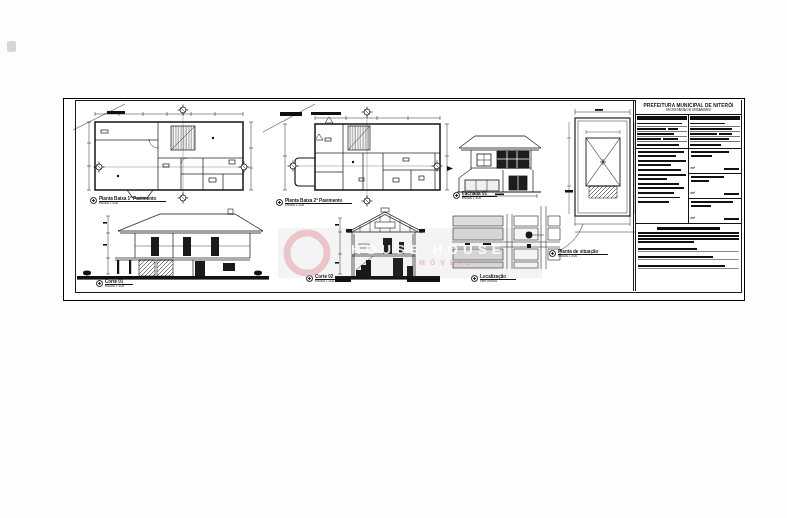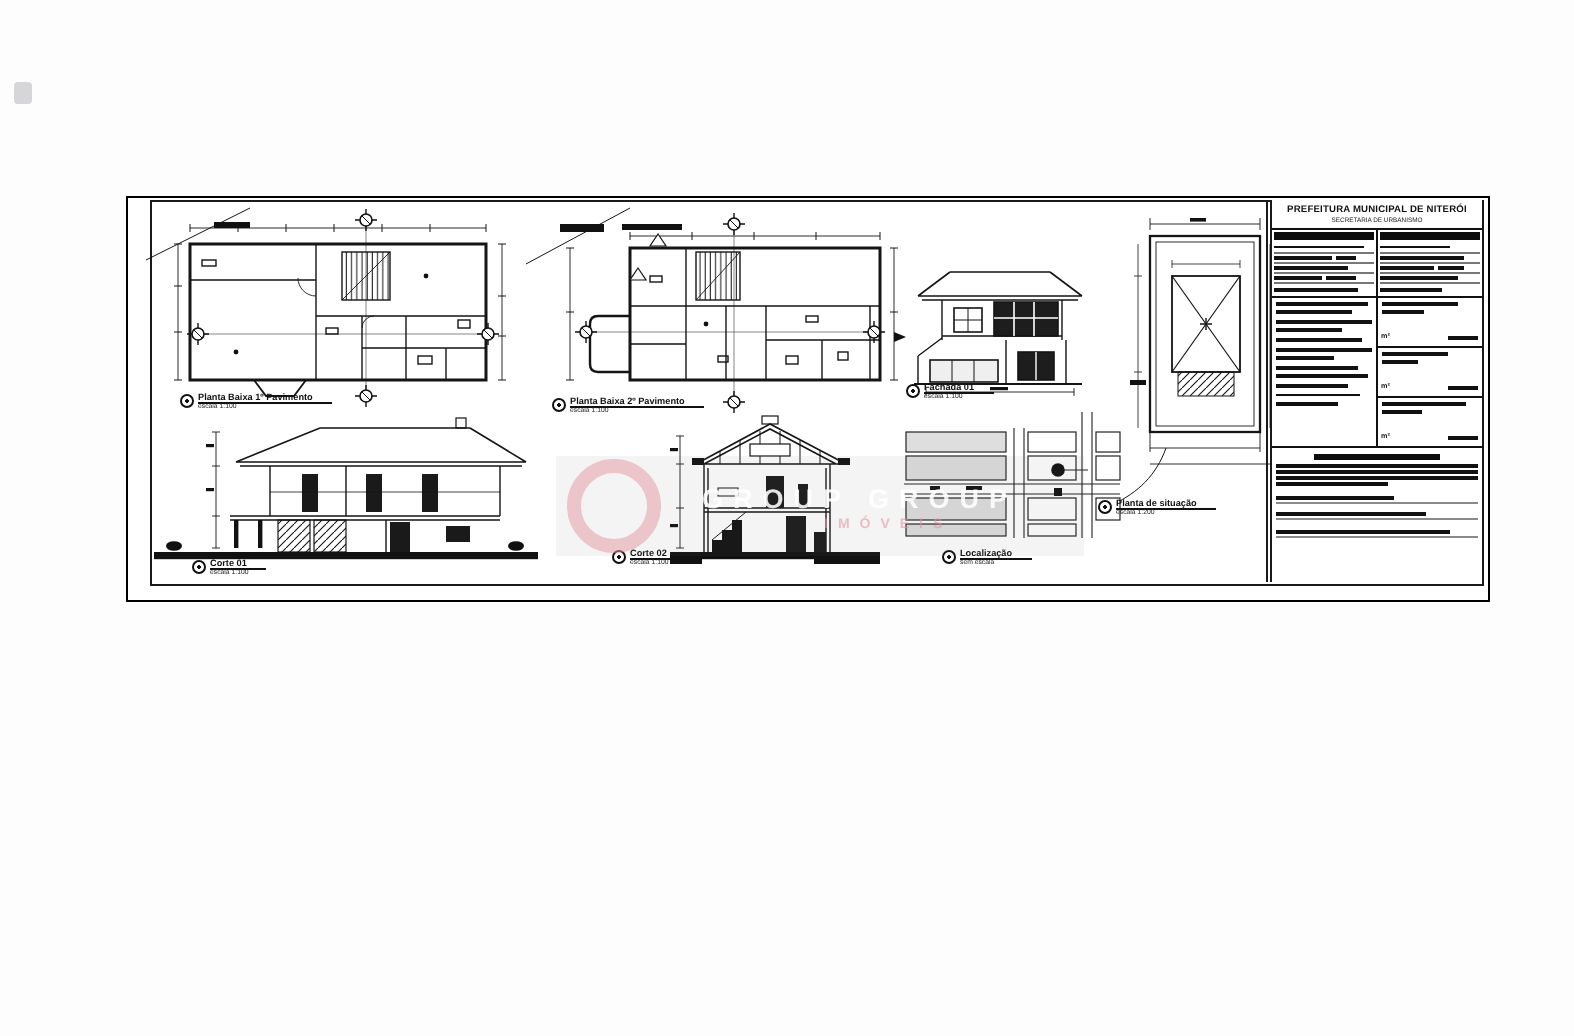--- a/index.html
+++ b/index.html
@@ -235,21 +235,21 @@
       <rect x="420" y="145" width="8" height="2" fill="#111" stroke="none"></rect>
       <rect x="402" y="145" width="5" height="2" fill="#111" stroke="none"></rect>
       <path d="M469,137 H481" stroke-width="0.5"></path>
     </g>
   </svg>
 
   <div class="abs" id="wm-band"></div>
   <svg class="abs" id="wm-ring" width="50" height="50">
     <circle cx="25" cy="24" r="20" fill="none" stroke="rgba(228,150,162,0.5)" stroke-width="7"></circle>
   </svg>
-  <div class="abs" id="wm-text1">GROUP GROUP</div>
+  <div class="abs" id="wm-text1">HOUSE HOUSE</div>
   <div class="abs" id="wm-text2">IMÓVEIS</div>
 
   <div class="abs dlabel" style="left:90px;top:196px">
     <span class="dl-icon"></span>
     <span class="dl-text">
         <span class="dl-title">Planta Baixa 1º Pavimento</span>
     <span class="dl-scale">escala  1:100</span>
       </span>
   </div>
   <div class="abs dlabel" style="left:276px;top:198px">

